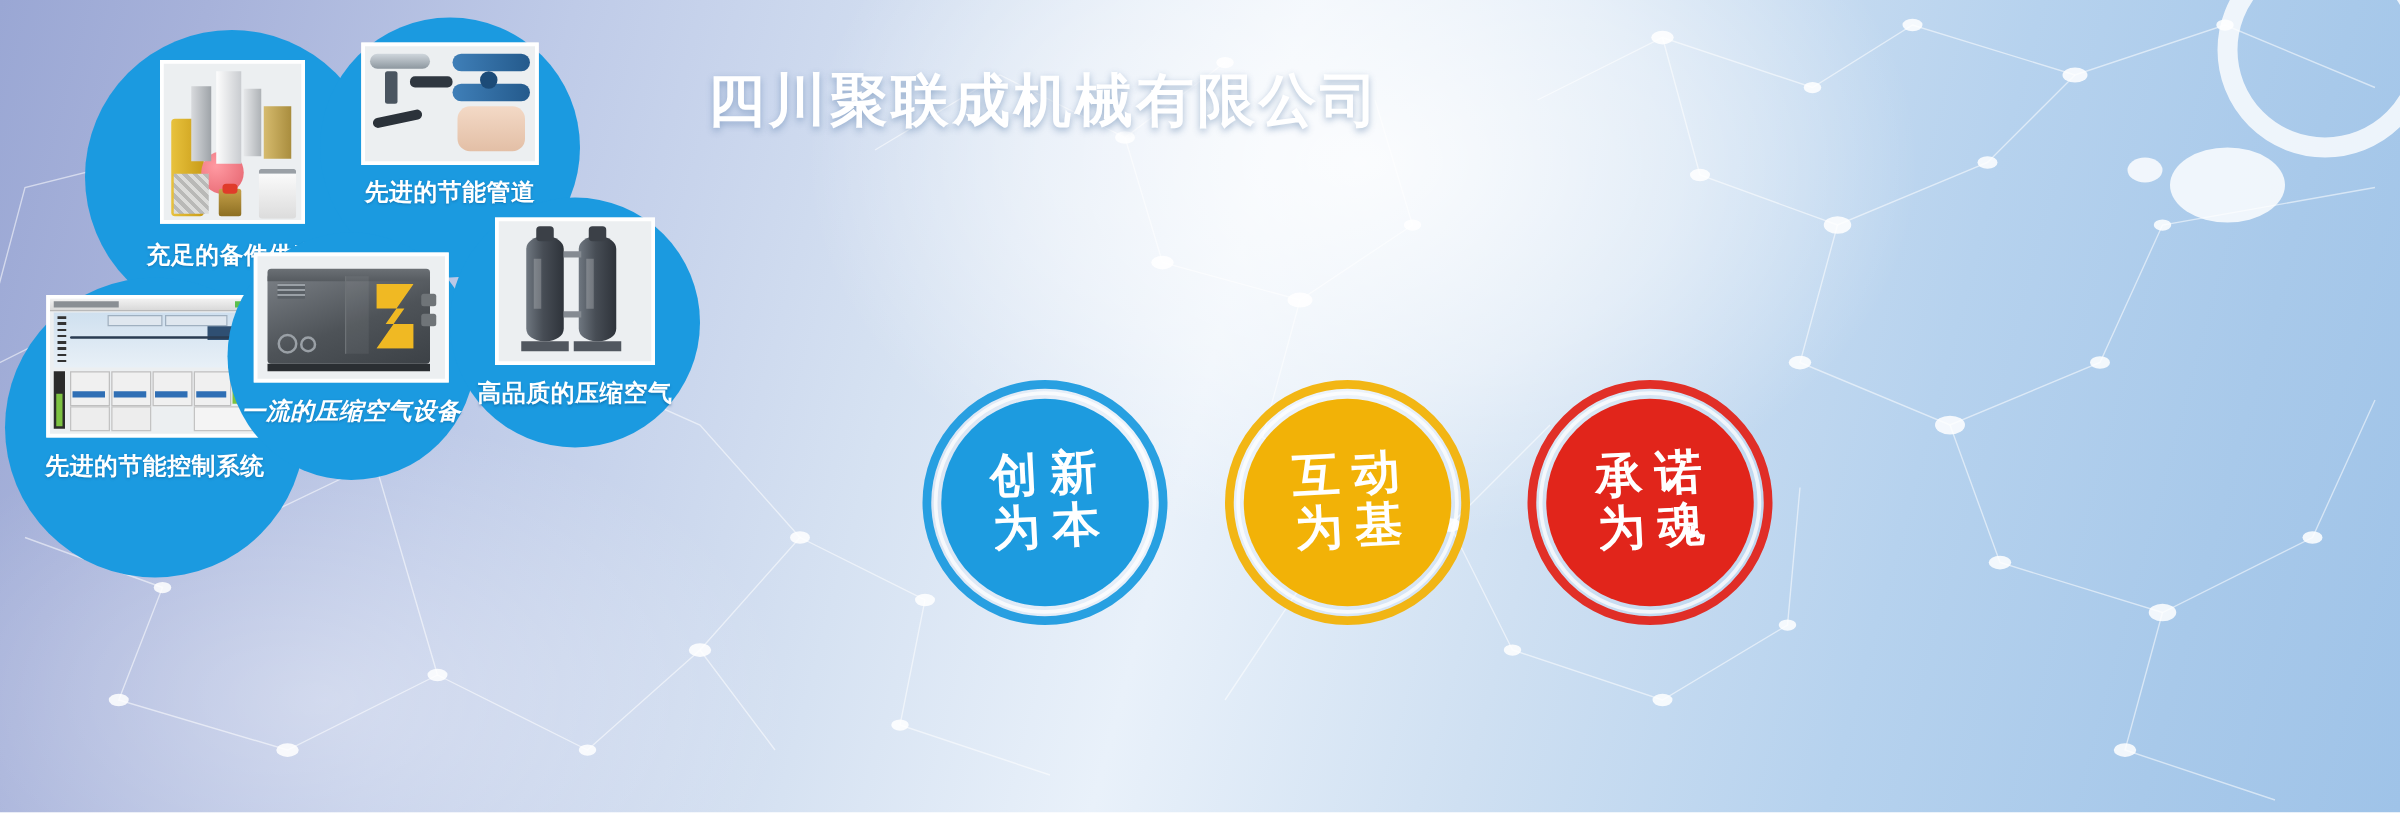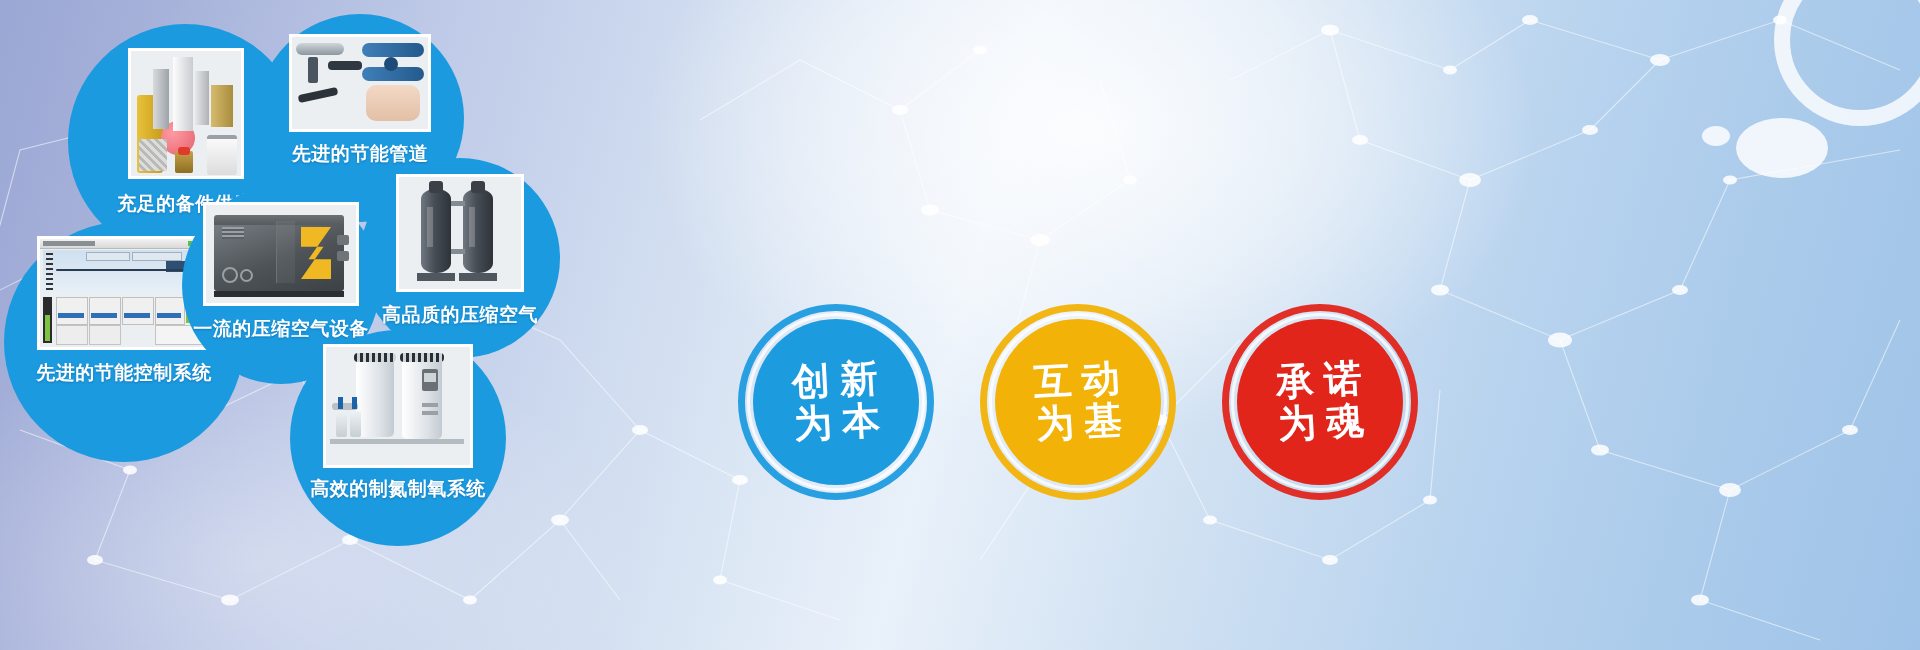--- a/index.html
+++ b/index.html
@@ -230,21 +230,21 @@
       <i style="left:84px;top:74px;width:26px;height:5px;background:#2f6fb5;"></i>
       <i style="left:117px;top:74px;width:24px;height:5px;background:#2f6fb5;"></i>
       <i style="left:146px;top:58px;width:19px;height:26px;background:#7dc242;"></i>
       <i style="left:16px;top:86px;width:30px;height:18px;background:#ededed;border:1px solid #c3c3c3;"></i>
       <i style="left:49px;top:86px;width:30px;height:18px;background:#ededed;border:1px solid #c3c3c3;"></i>
       <i style="left:115px;top:86px;width:50px;height:18px;background:#f4f4f4;border:1px solid #c3c3c3;"></i>
     </div>
     <div class="cap" style="font-size:19px;margin-top:10px;">先进的节能控制系统</div>
   </div>
 
-  <div class="circle" style="left:182px;top:186px;width:198px;height:198px;">
+  <div class="circle" style="left:182px;top:186px;width:198px;height:198px;font-style:italic;">
     <div class="photo ph-comp" style="width:150px;height:98px;margin-top:16px;border:3px solid #fff;">
       <i style="left:8px;top:14px;width:130px;height:72px;background:linear-gradient(160deg,#7b8086,#4e5358 55%,#3c4146);border-radius:3px;"></i>
       <i style="left:8px;top:10px;width:130px;height:10px;background:linear-gradient(#6b7075,#565b60);border-radius:3px 3px 0 0;"></i>
       <i style="left:95px;top:22px;width:30px;height:52px;background:#f0b923;clip-path:polygon(0 0,100% 0,25% 62%,100% 62%,100% 100%,0 100%,75% 38%,0 38%);"></i>
       <i style="left:16px;top:22px;width:22px;height:12px;background:repeating-linear-gradient(#9aa0a6 0 2px,#5a6066 2px 4px);"></i>
       <i style="left:70px;top:16px;width:18px;height:62px;background:rgba(255,255,255,.06);border-left:1px solid #6d7276;"></i>
       <i style="left:16px;top:62px;width:12px;height:12px;border:2px solid #9aa0a6;border-radius:50%;"></i>
       <i style="left:34px;top:64px;width:9px;height:9px;border:2px solid #9aa0a6;border-radius:50%;"></i>
       <i style="left:8px;top:86px;width:130px;height:6px;background:#2a2e32;"></i>
       <i style="left:131px;top:30px;width:12px;height:10px;background:#6f7478;border-radius:2px;"></i>
@@ -263,40 +263,22 @@
       <i style="left:52px;top:72px;width:14px;height:5px;background:#858b92;"></i>
       <i style="left:18px;top:96px;width:38px;height:8px;background:#51575f;"></i>
       <i style="left:60px;top:96px;width:38px;height:8px;background:#51575f;"></i>
       <i style="left:28px;top:30px;width:6px;height:40px;background:rgba(255,255,255,.22);"></i>
       <i style="left:70px;top:30px;width:6px;height:40px;background:rgba(255,255,255,.22);"></i>
     </div>
     <div class="cap" style="font-size:19px;margin-top:10px;">高品质的压缩空气</div>
   </div>
 
 
-  <div class="circle" style="left:290px;top:330px;width:216px;height:216px;">
-    <div class="photo ph-n2" style="width:144px;height:118px;margin-top:14px;border:3px solid #fff;">
-      <i style="left:30px;top:10px;width:38px;height:80px;background:linear-gradient(90deg,#ffffff,#dfe4e9 60%,#c3cad1);border-radius:5px;"></i>
-      <i style="left:76px;top:10px;width:40px;height:82px;background:linear-gradient(90deg,#ffffff,#dfe4e9 60%,#c3cad1);border-radius:5px;"></i>
-      <i style="left:28px;top:6px;width:42px;height:9px;background:repeating-linear-gradient(90deg,#2a2f35 0 3px,#cfd4d9 3px 6px);border-radius:4px;"></i>
-      <i style="left:74px;top:6px;width:44px;height:9px;background:repeating-linear-gradient(90deg,#2a2f35 0 3px,#cfd4d9 3px 6px);border-radius:4px;"></i>
-      <i style="left:96px;top:22px;width:16px;height:22px;background:#6b7076;border-radius:2px;"></i>
-      <i style="left:98px;top:26px;width:12px;height:9px;background:#cfd4d9;"></i>
-      <i style="left:96px;top:56px;width:16px;height:4px;background:#9aa0a6;"></i>
-      <i style="left:96px;top:64px;width:16px;height:4px;background:#9aa0a6;"></i>
-      <i style="left:6px;top:56px;width:26px;height:7px;background:#b9c0c6;border-radius:3px;"></i>
-      <i style="left:10px;top:64px;width:11px;height:26px;background:linear-gradient(#eef2f5,#c7ced4);border-radius:2px;"></i>
-      <i style="left:24px;top:64px;width:11px;height:26px;background:linear-gradient(#eef2f5,#c7ced4);border-radius:2px;"></i>
-      <i style="left:12px;top:50px;width:5px;height:12px;background:#1c63a8;"></i>
-      <i style="left:26px;top:50px;width:5px;height:12px;background:#1c63a8;"></i>
-      <i style="left:4px;top:92px;width:134px;height:5px;background:#b4bbc1;"></i>
-    </div>
-    <div class="cap" style="font-size:19px;margin-top:8px;">高效的制氮制氧系统</div>
-  </div>
-
+
+  <div class="title t1">四川聚联成机械有限公司</div>
 
   <div class="stamp s-blue">
     <span class="ring"></span>
     <span class="ring2"></span>
     <span class="disc"></span>
     <span class="chars">
       <span>创</span>
       <span>新</span>
       <span>为</span>
       <span>本</span>

